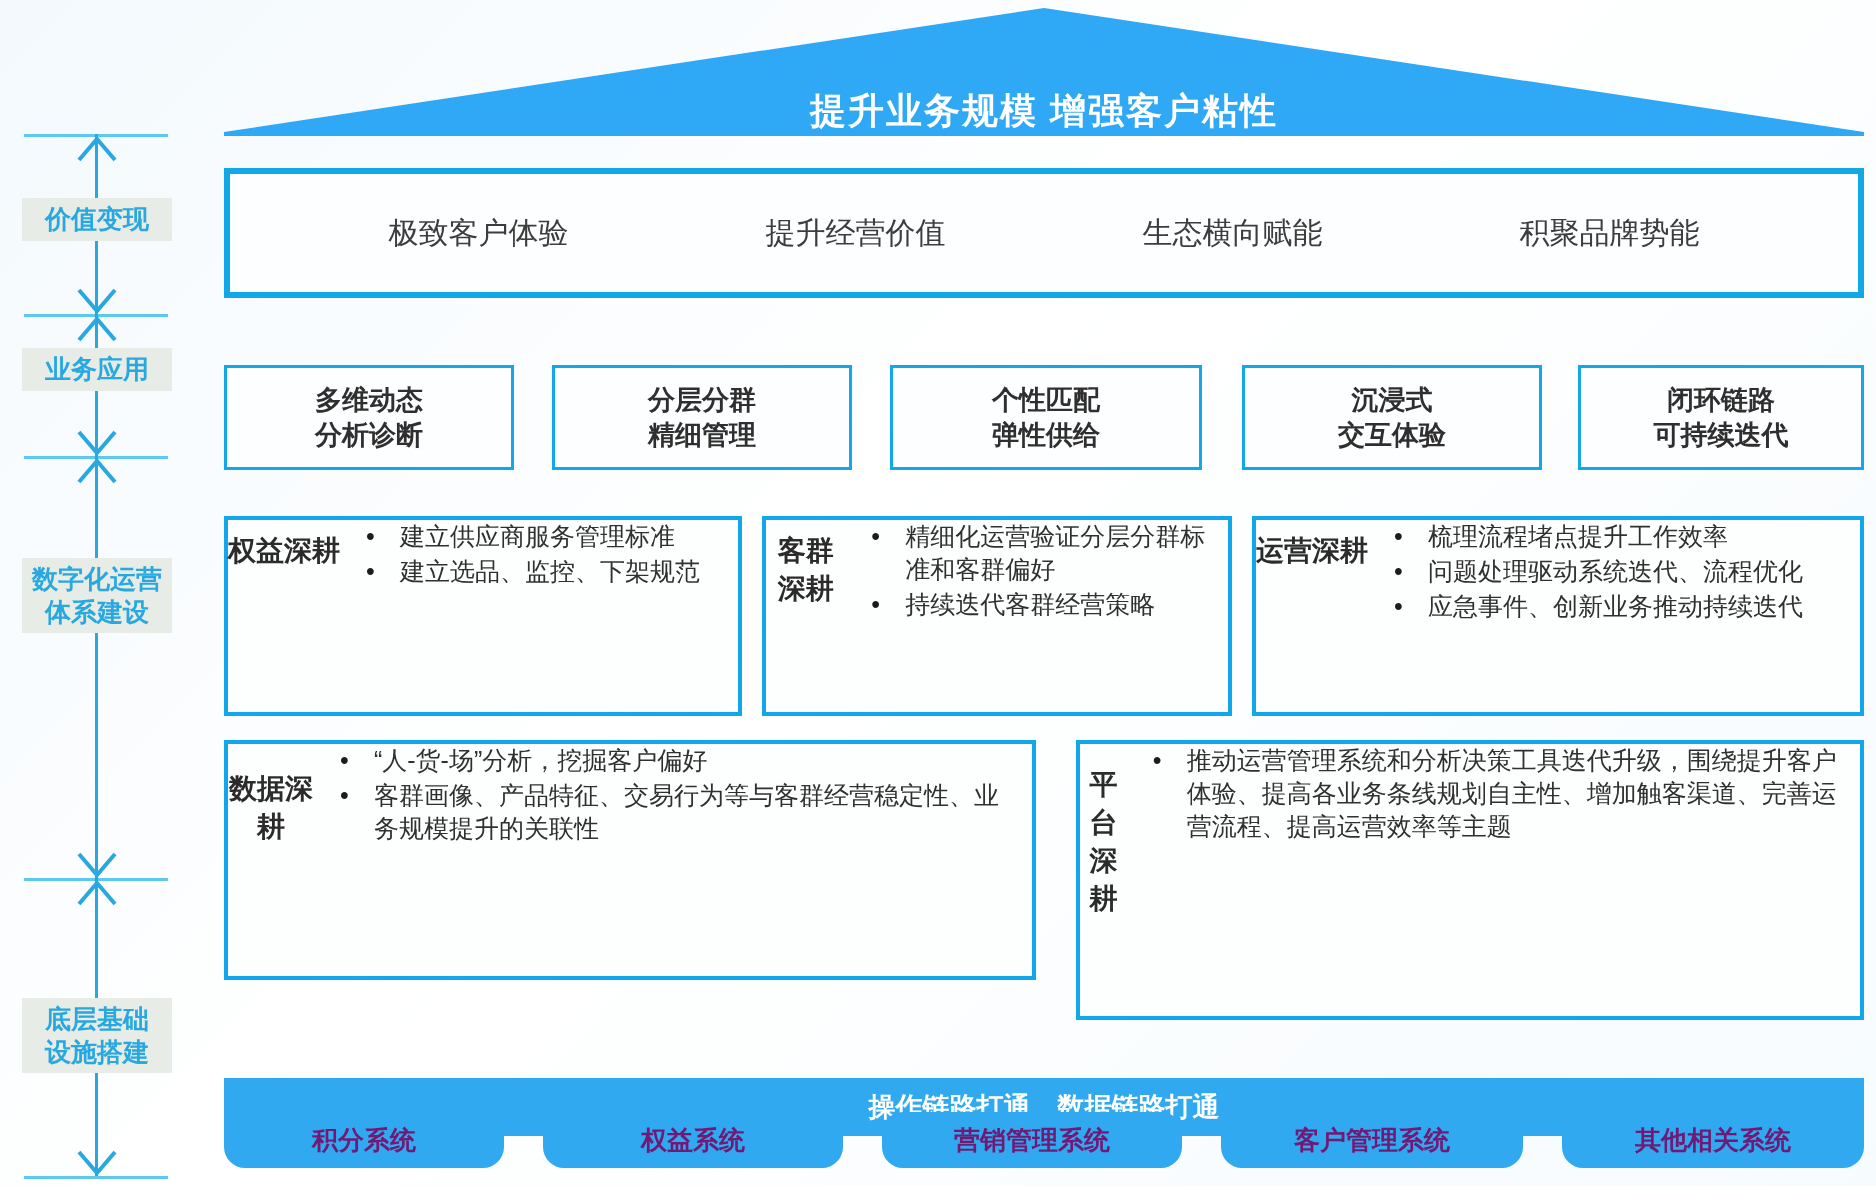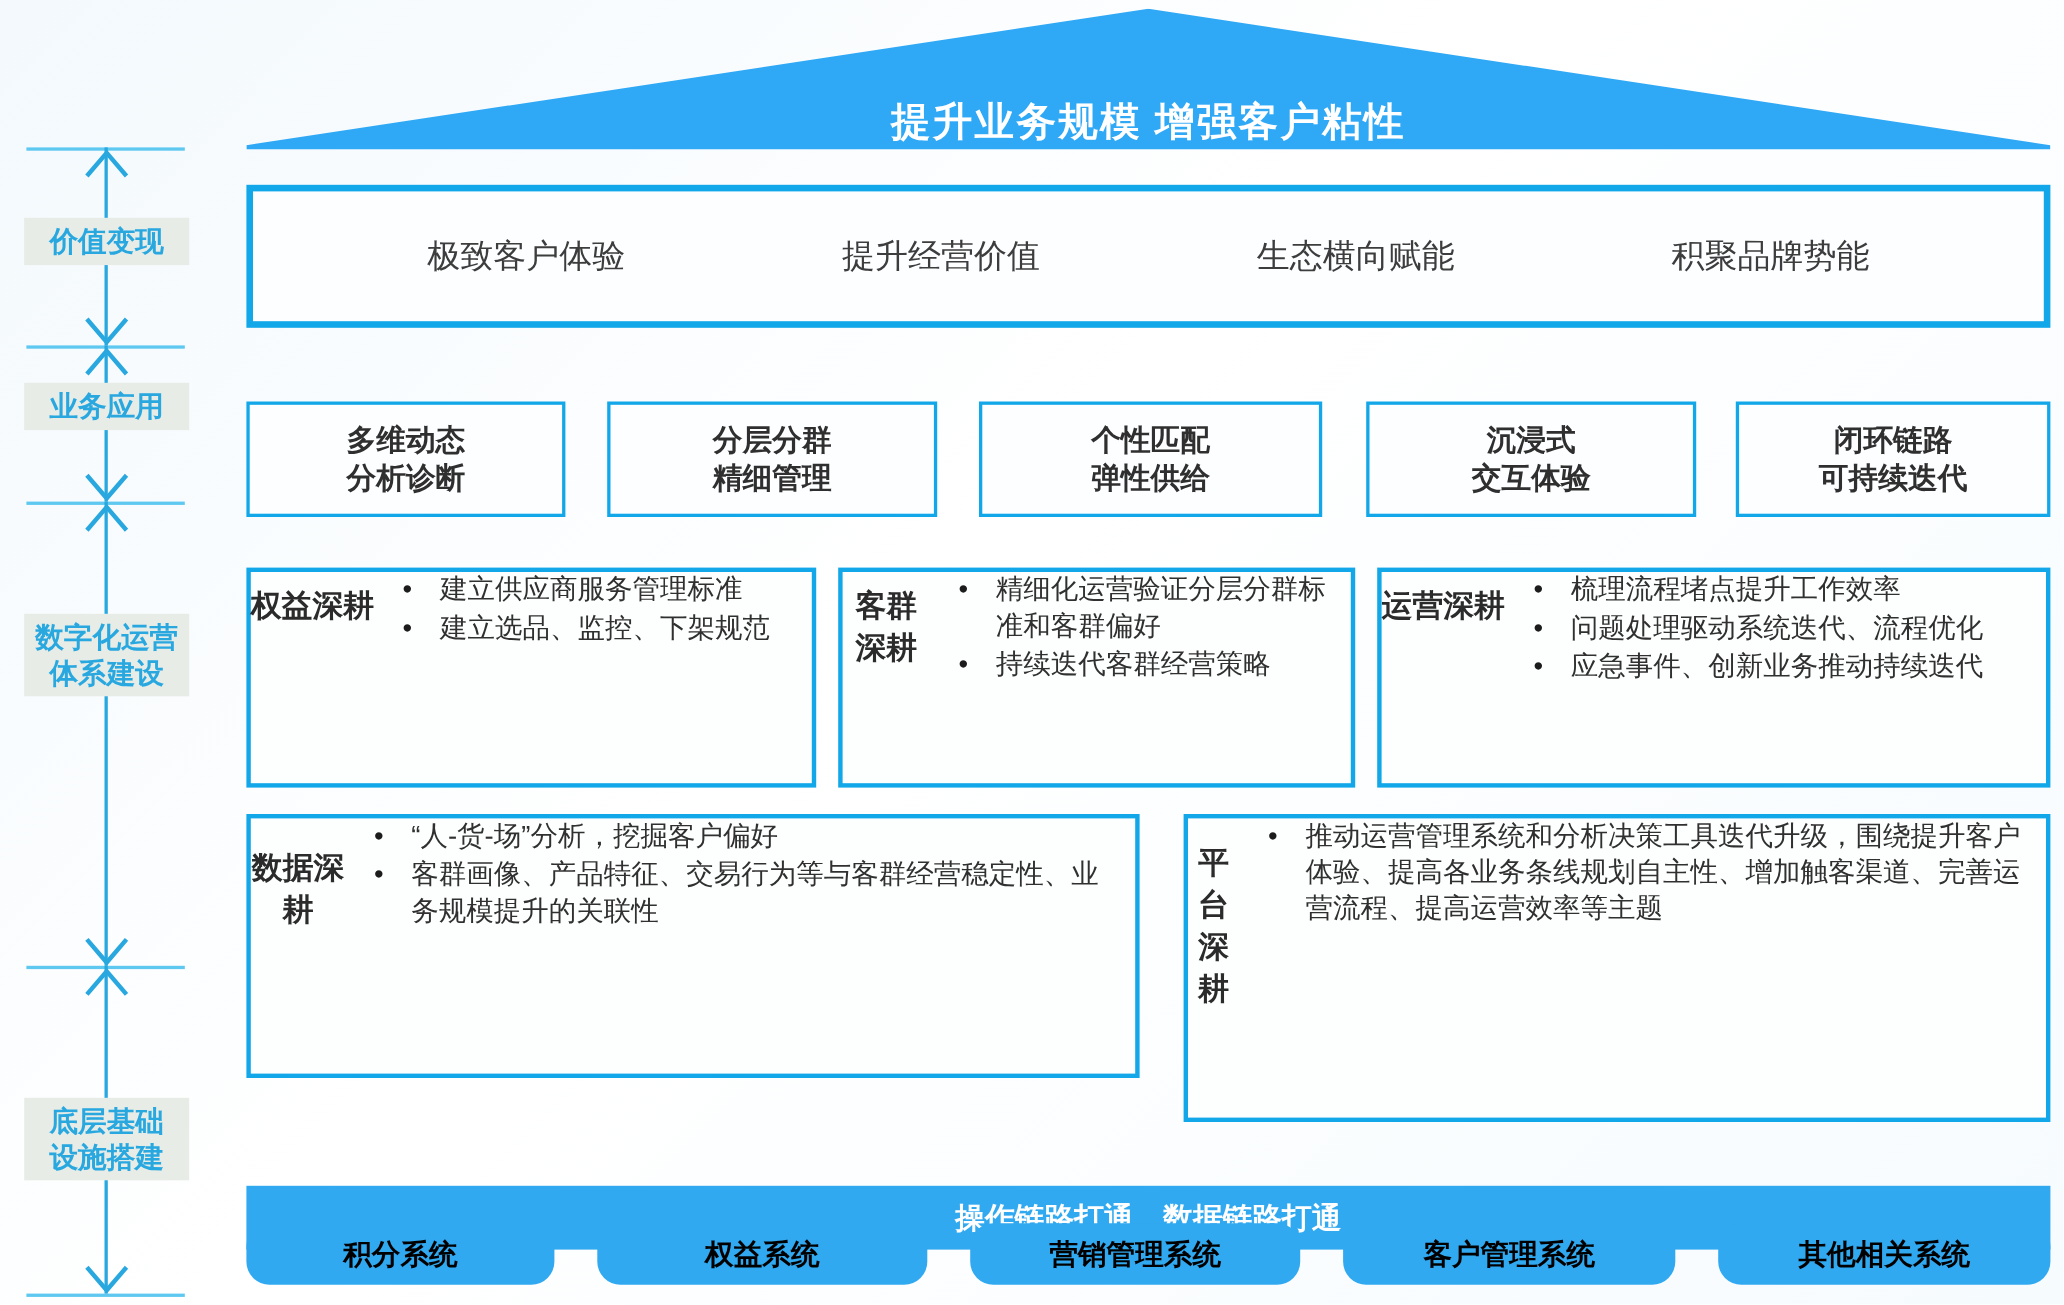--- a/index.html
+++ b/index.html
@@ -110,21 +110,21 @@
     color: #ffffff; font-size: 27px; font-weight: bold; margin-top: 36px;
   }
   .sys-row {
     position: absolute; left: 224px; top: 1112px;
     width: 1640px; height: 56px;
     display: flex; justify-content: space-between;
   }
   .sys-box {
     background: #31a9f0;
     display: flex; align-items: center; justify-content: center;
-    color: #000000; font-size: 26px; font-weight: bold;
+    color: #701a75; font-size: 26px; font-weight: bold;
     white-space: nowrap;
     border-radius: 21px;
   }
 </style>
 </head>
 <body>
 
 <div id="stage">
 
   <div class="roof">

